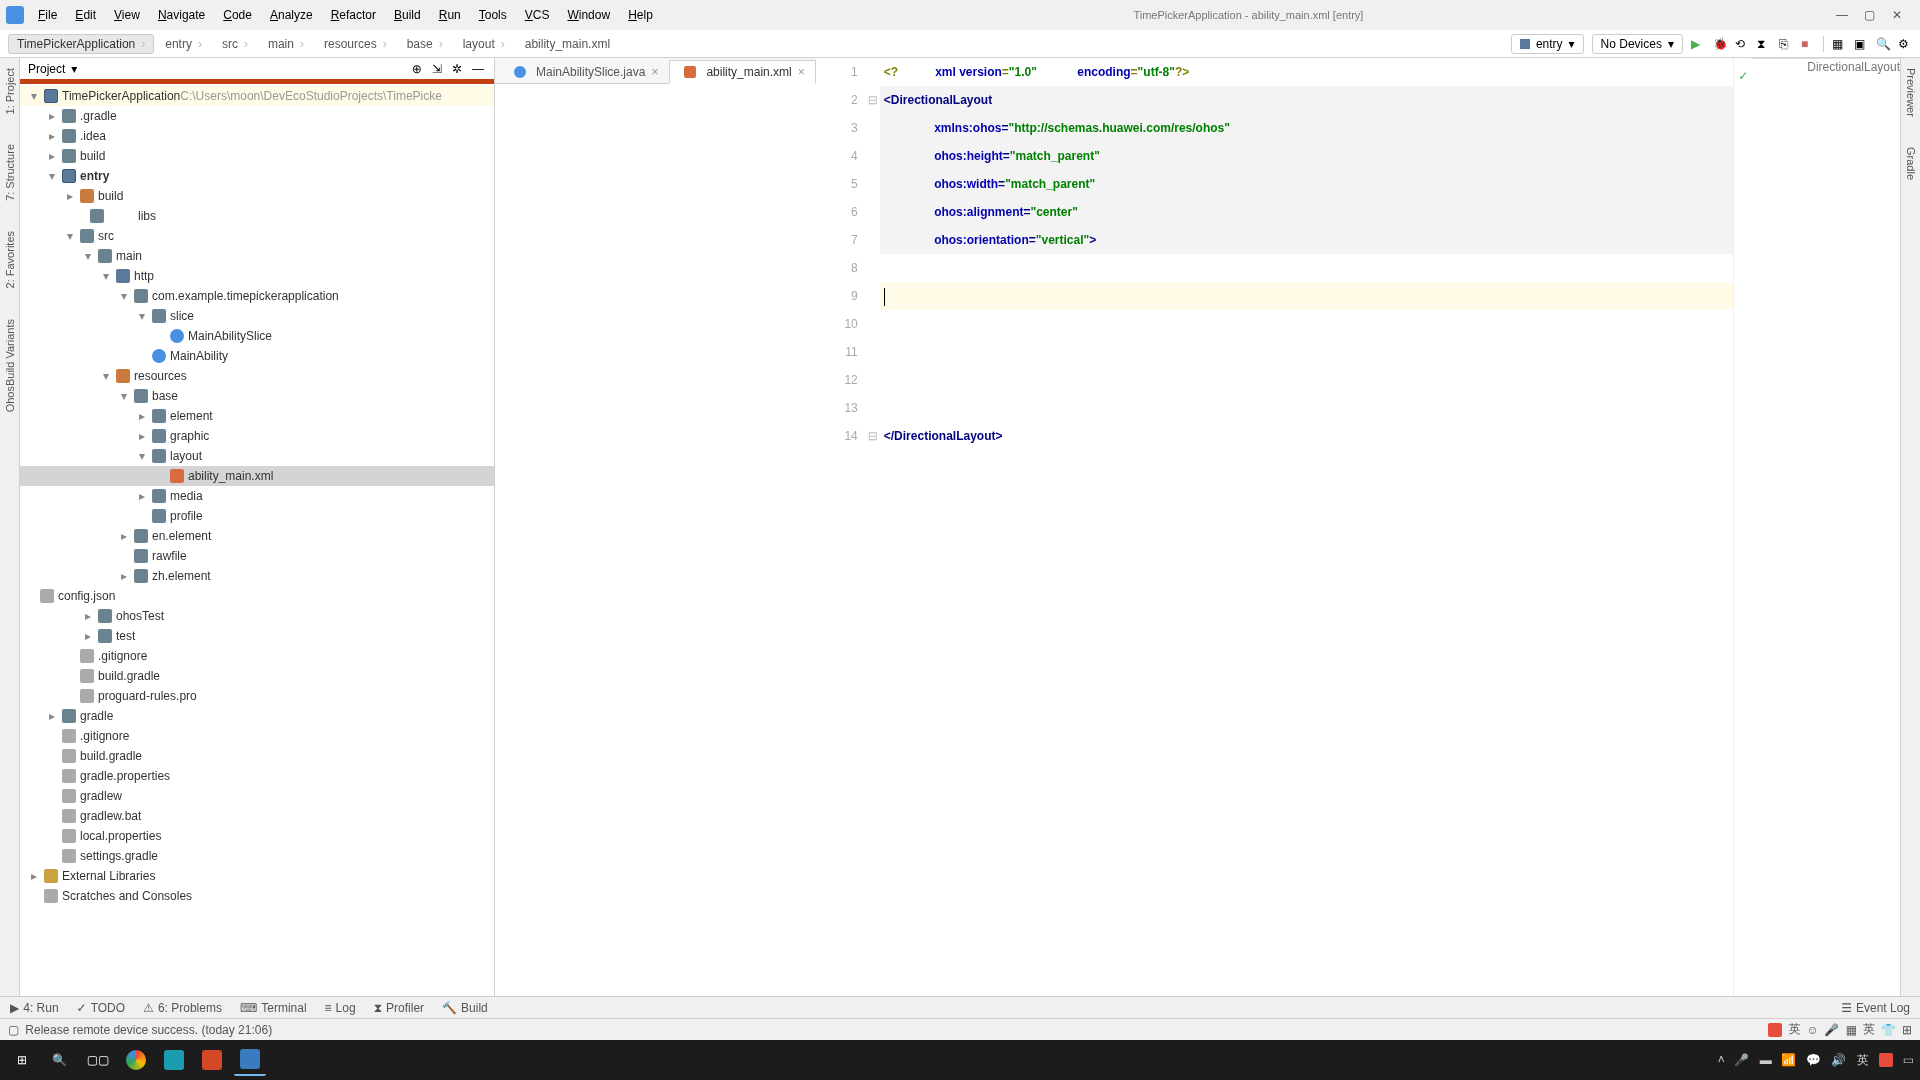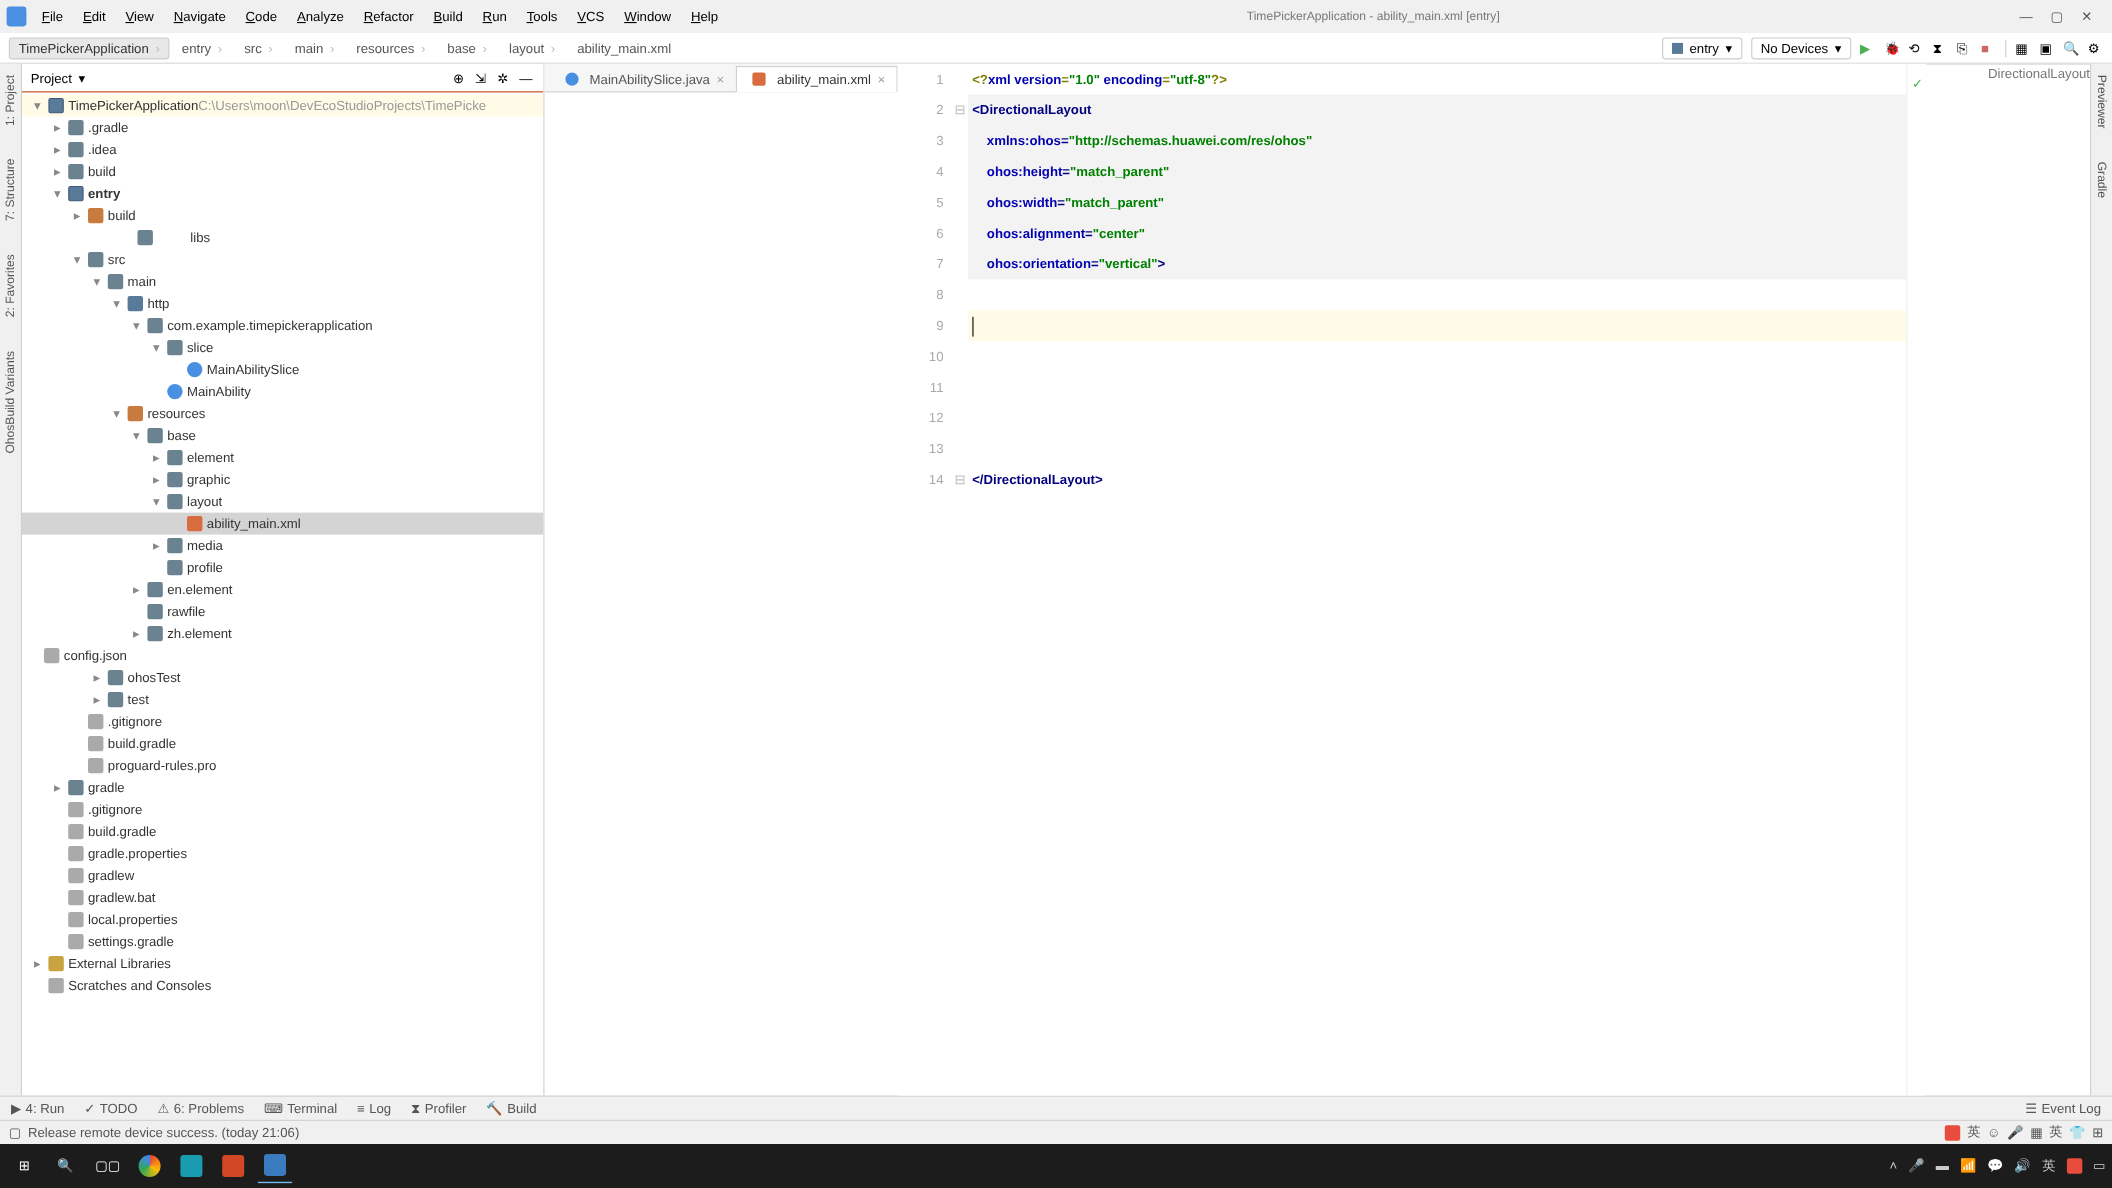--- a/index.html
+++ b/index.html
@@ -17,21 +17,21 @@
 
 .navbar { height: 28px; background: #fff; border-bottom: 1px solid #d0d0d0; display: flex; align-items: center; padding: 0 8px; }
 .crumb { padding: 2px 8px; border: 1px solid transparent; border-radius: 3px; margin-right: 2px; color: #555; }
 .crumb:first-child { background: #e8e8e8; border: 1px solid #ccc; color: #333; font-weight: 500; }
 .crumb .sep { color: #bbb; margin-left: 6px; }
 .navbar-right { margin-left: auto; display: flex; align-items: center; gap: 8px; }
 .combo { border: 1px solid #ccc; padding: 2px 8px; border-radius: 3px; background: #fff; display: flex; align-items: center; gap: 6px; }
 .tb-icon { width: 14px; height: 14px; display: inline-block; }
 
 
-.secbar { height: 26px; background: #fff; border-bottom: 1px solid #c2410c; display: flex; align-items: center; }
+.secbar { height: 26px; background: #fff; border-bottom: 5px solid #c2410c; display: flex; align-items: center; }
 .secbar-left { display: flex; align-items: center; padding: 0 8px; gap: 6px; }
 .secbar-icons { margin-left: auto; display: flex; align-items: center; gap: 10px; padding-right: 10px; }
 
 
 .main { flex: 1; display: flex; background: #fff; }
 .left-tabs { width: 20px; background: #f0f0f0; border-right: 1px solid #d0d0d0; display: flex; flex-direction: column; align-items: center; padding-top: 10px; gap: 30px; }
 .left-tabs .vtab { writing-mode: vertical-rl; transform: rotate(180deg); color: #555; font-size: 11px; cursor: default; }
 
 .project-panel { width: 475px; border-right: 1px solid #d0d0d0; display: flex; flex-direction: column; overflow: hidden; }
 .tree { flex: 1; overflow: auto; padding: 2px 0; }
@@ -58,21 +58,21 @@
 .tab .close { color: #999; }
 
 .code-wrap { flex: 1; display: flex; font-family: "Consolas", monospace; font-size: 14px; line-height: 28px; position: relative; }
 .gutter { width: 52px; text-align: right; color: #aaa; padding-right: 10px; background: #fff; user-select: none; }
 .foldcol { width: 12px; background: #fff; color: #bbb; }
 .code { flex: 1; background: #fff; white-space: pre; padding-left: 4px; position: relative; }
 .code .hl-line { position: absolute; left: 0; right: 0; height: 28px; background: #fffbe6; z-index: 0; }
 .code .hl-block { position: absolute; left: 0; right: 0; background: #f3f3f3; z-index: 0; }
 .code pre { position: relative; z-index: 1; margin: 0; font-family: inherit; }
 .tok-tag { color: #000080; font-weight: bold; }
-.tok-attr { color: #0000b0; font-weight: bold; }
+.tok-attr { color: #0000b0; font-weight: bold; margin-left: 37px; }
 .tok-str { color: #008000; font-weight: bold; }
 .tok-decl { color: #808000; font-weight: bold; }
 .cursor { display: inline-block; width: 1px; height: 18px; background: #000; vertical-align: middle; }
 
 .right-tabs { width: 20px; background: #f0f0f0; border-left: 1px solid #d0d0d0; display: flex; flex-direction: column; align-items: center; padding-top: 10px; gap: 30px; }
 .right-tabs .vtab { writing-mode: vertical-rl; color: #555; font-size: 11px; }
 
 .breadcrumb-bottom { height: 16px; border-top: 1px solid #e0e0e0; display: flex; align-items: center; padding-left: 56px; color: #777; font-size: 11px; }
 
 
@@ -199,21 +199,21 @@
         <div class="tree-node" style="padding-left: 26px;">
           <span class="tw">▾</span>
           <span class="ticon module"></span>
           <span class="tree-label" style="font-weight: bold;">entry</span>
         </div>
         <div class="tree-node" style="padding-left: 44px;">
           <span class="tw">▸</span>
           <span class="ticon folder-res"></span>
           <span class="tree-label">build</span>
         </div>
-        <div class="tree-node" style="padding-left: 59px; gap: 30px;">
+        <div class="tree-node" style="padding-left: 24px; gap: 30px;">
           <span class="tw"></span>
           <span class="ticon folder"></span>
           <span class="tree-label">libs</span>
         </div>
         <div class="tree-node" style="padding-left: 44px;">
           <span class="tw">▾</span>
           <span class="ticon folder"></span>
           <span class="tree-label">src</span>
         </div>
         <div class="tree-node" style="padding-left: 62px;">

